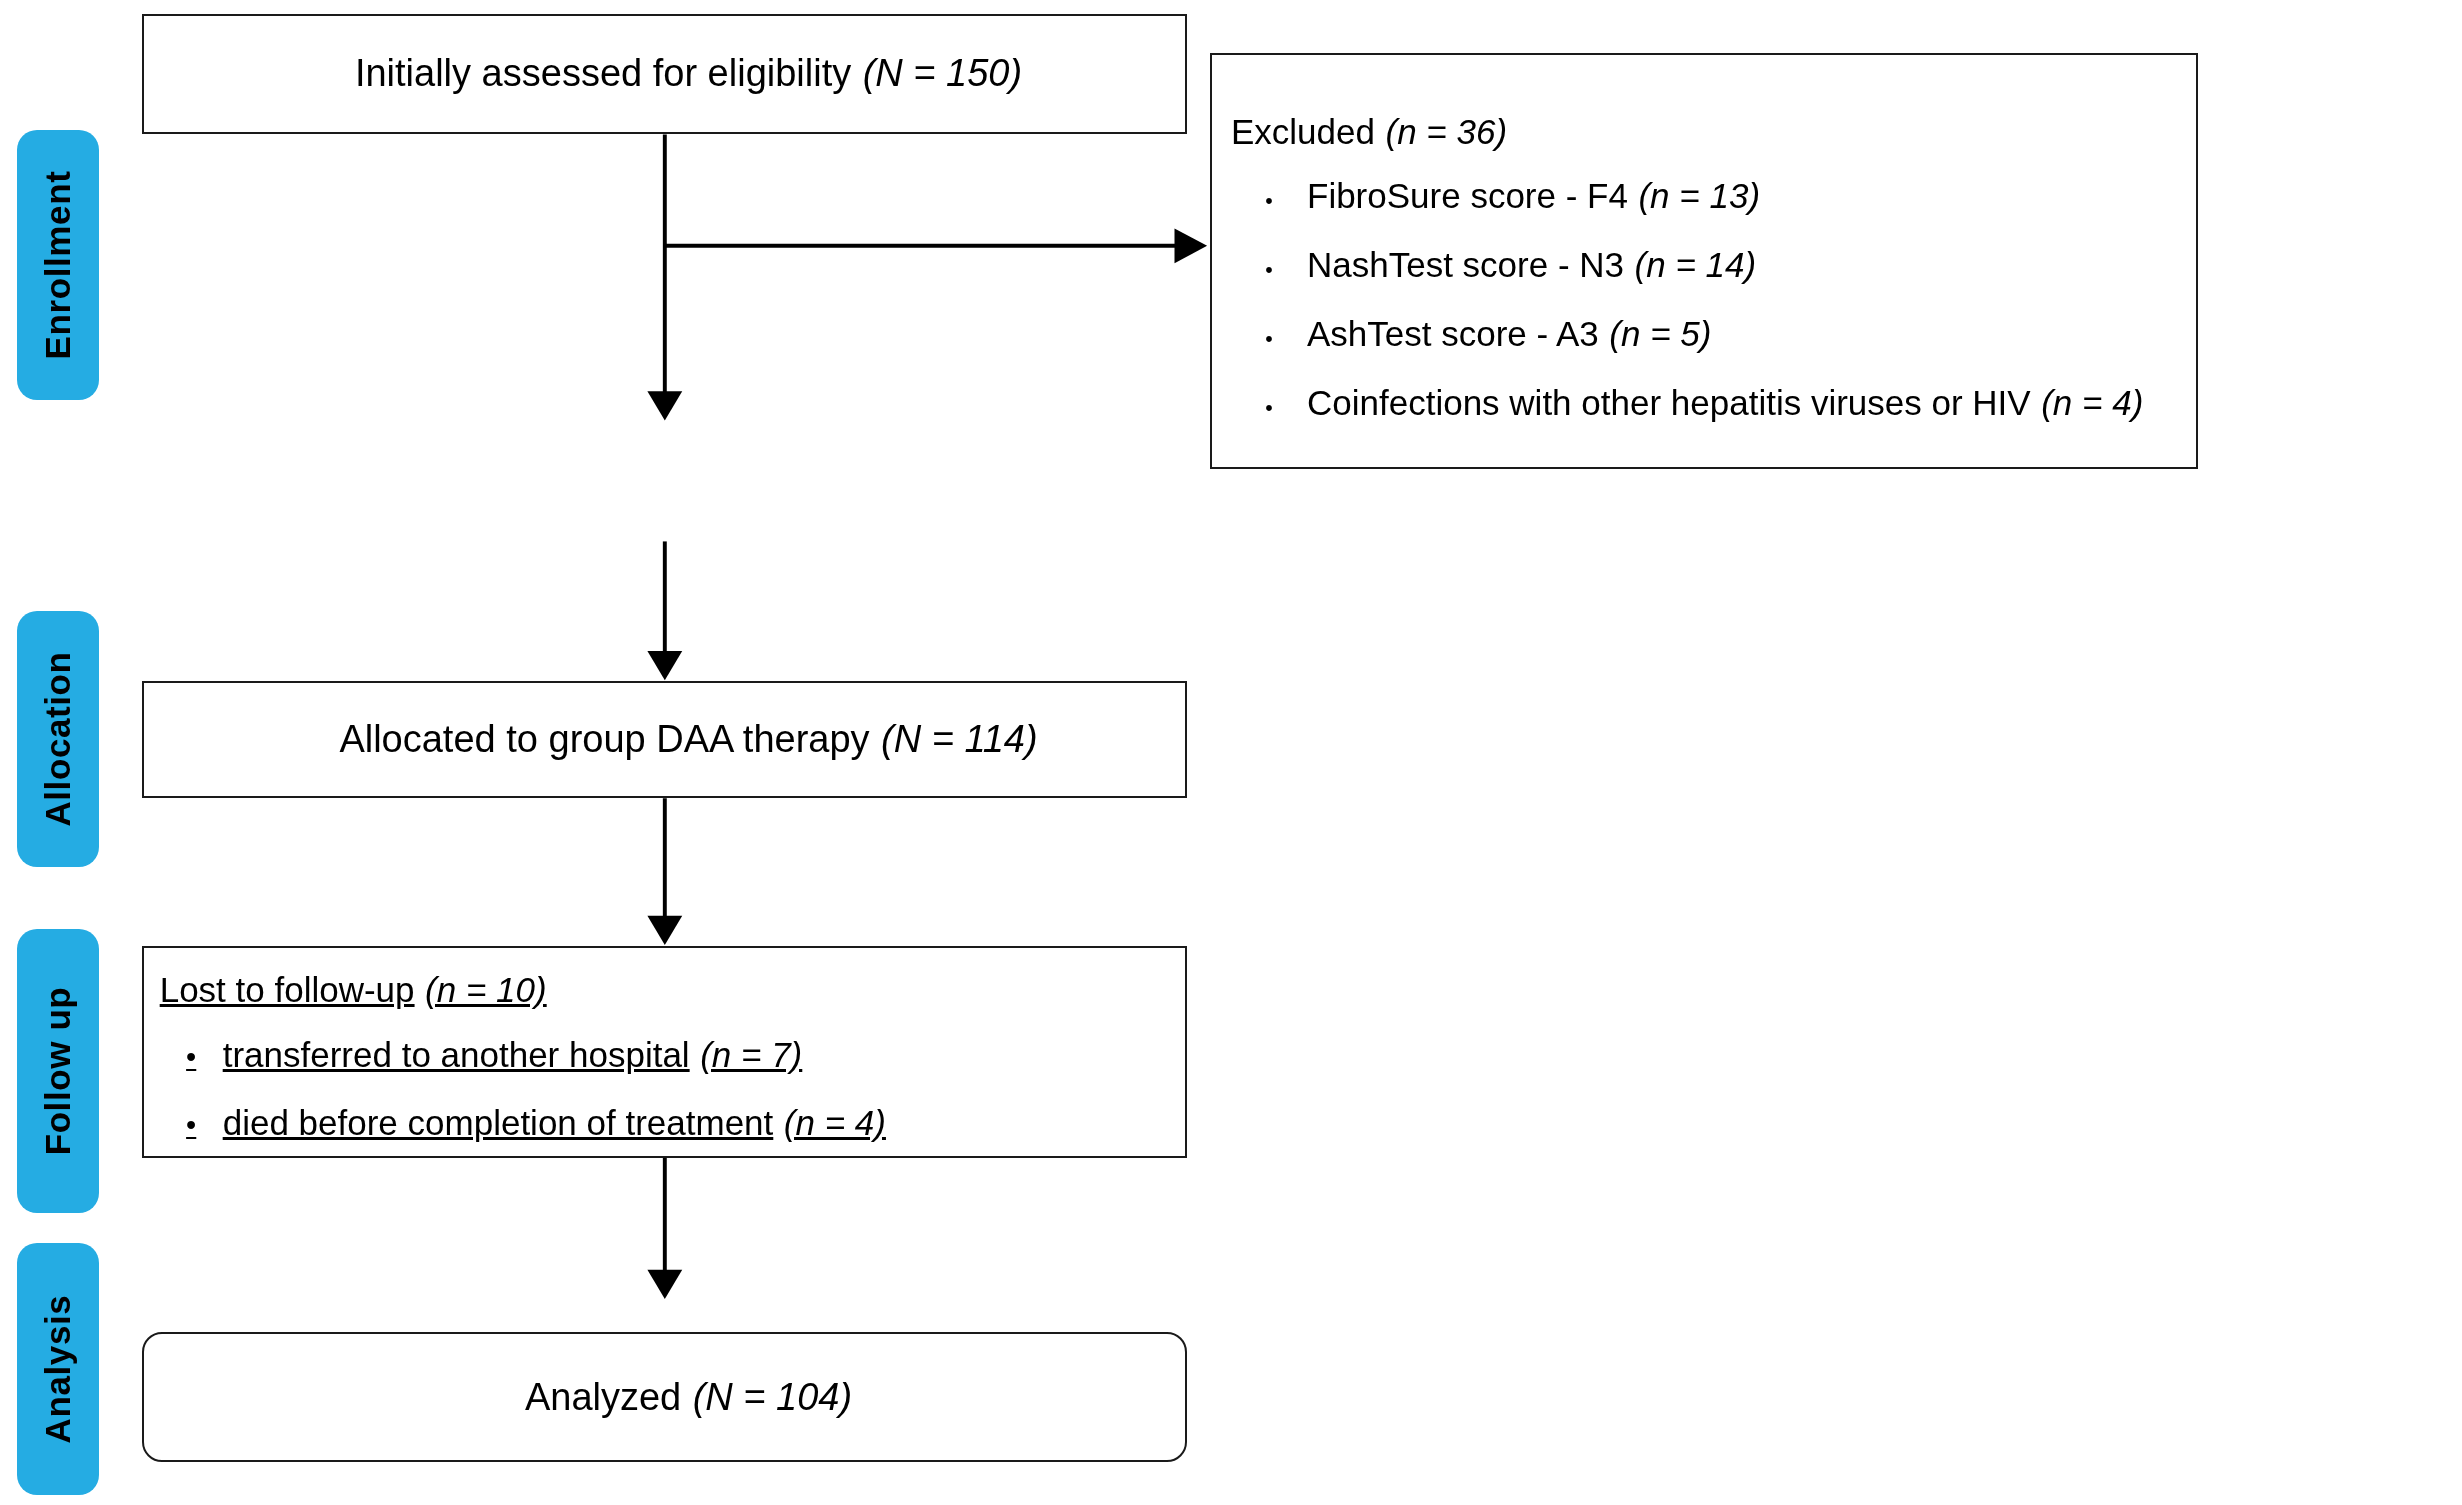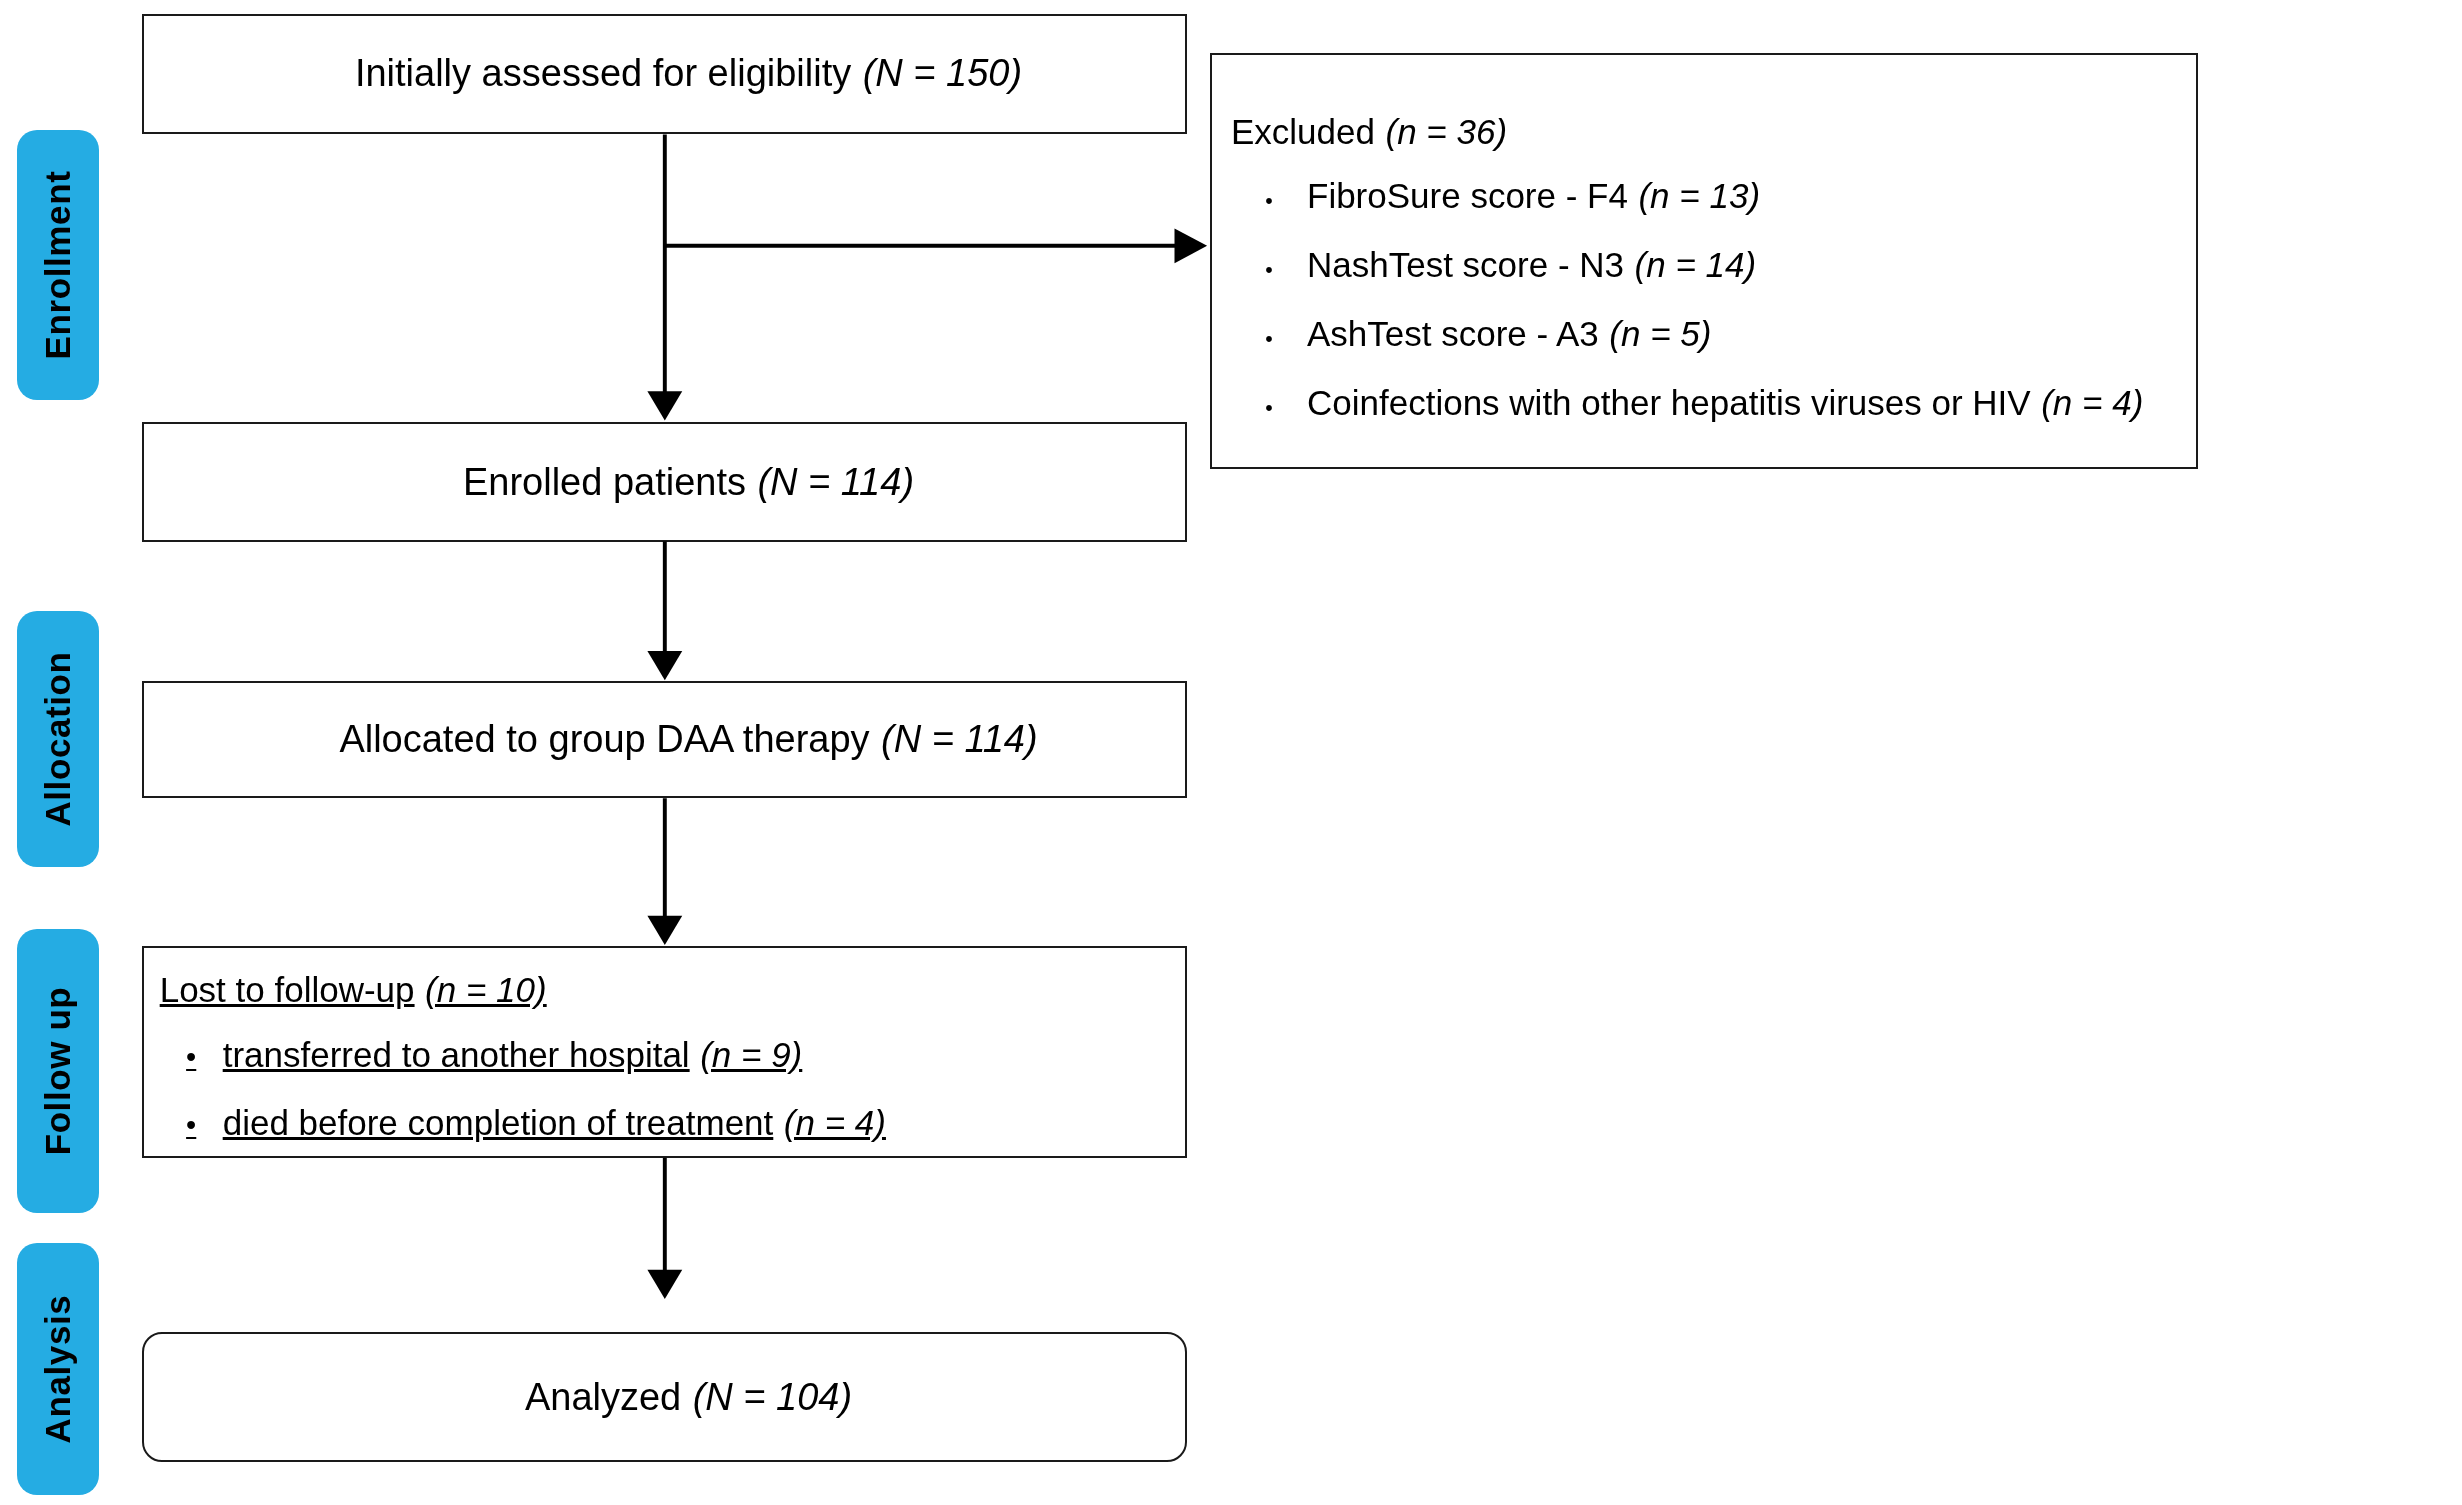--- a/index.html
+++ b/index.html
@@ -133,33 +133,30 @@
     <div class="item">
       <span class="bullet-cell">•</span>
       <span><span>AshTest score - A3</span><span class="stat">(n = 5)</span></span>
     </div>
     <div class="item">
       <span class="bullet-cell">•</span>
       <span><span>Coinfections with other hepatitis viruses or HIV</span><span class="stat">(n = 4)</span></span>
     </div>
   </div>
 
-  <div class="box center" style="top:422px;height:120px;">
-    <span><span>Enrolled patients</span><span class="stat">(N = 114)</span></span>
-  </div>
 
   <div class="box center" style="top:681px;height:117px;">
     <span><span>Allocated to group DAA therapy</span><span class="stat">(N = 114)</span></span>
   </div>
 
   <div class="box list followup">
     <div class="title-line"><span>Lost to follow-up</span><span class="stat">(n = 10)</span></div>
     <div class="item">
       <span class="bullet-cell">•</span>
-      <span><span>transferred to another hospital</span><span class="stat">(n = 9)</span></span>
+      <span><span>transferred to another hospital</span><span class="stat">(n = 7)</span></span>
     </div>
     <div class="item">
       <span class="bullet-cell">•</span>
       <span><span>died before completion of treatment</span><span class="stat">(n = 4)</span></span>
     </div>
   </div>
 
   <div class="box center" style="top:1332px;height:130px;border-radius:20px;">
     <span><span>Analyzed</span><span class="stat">(N = 104)</span></span>
   </div>

